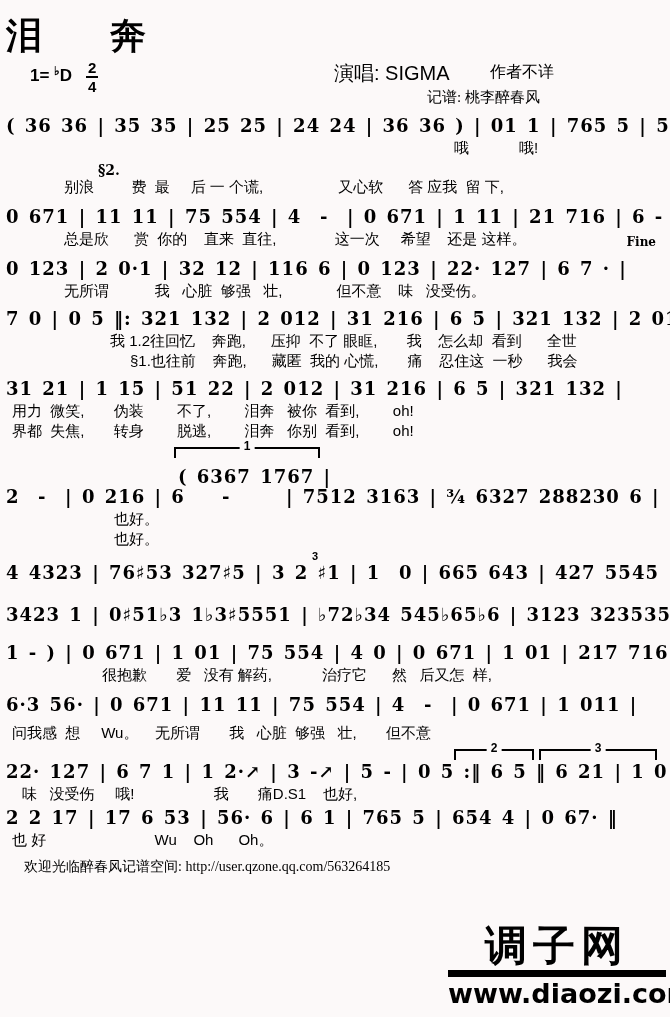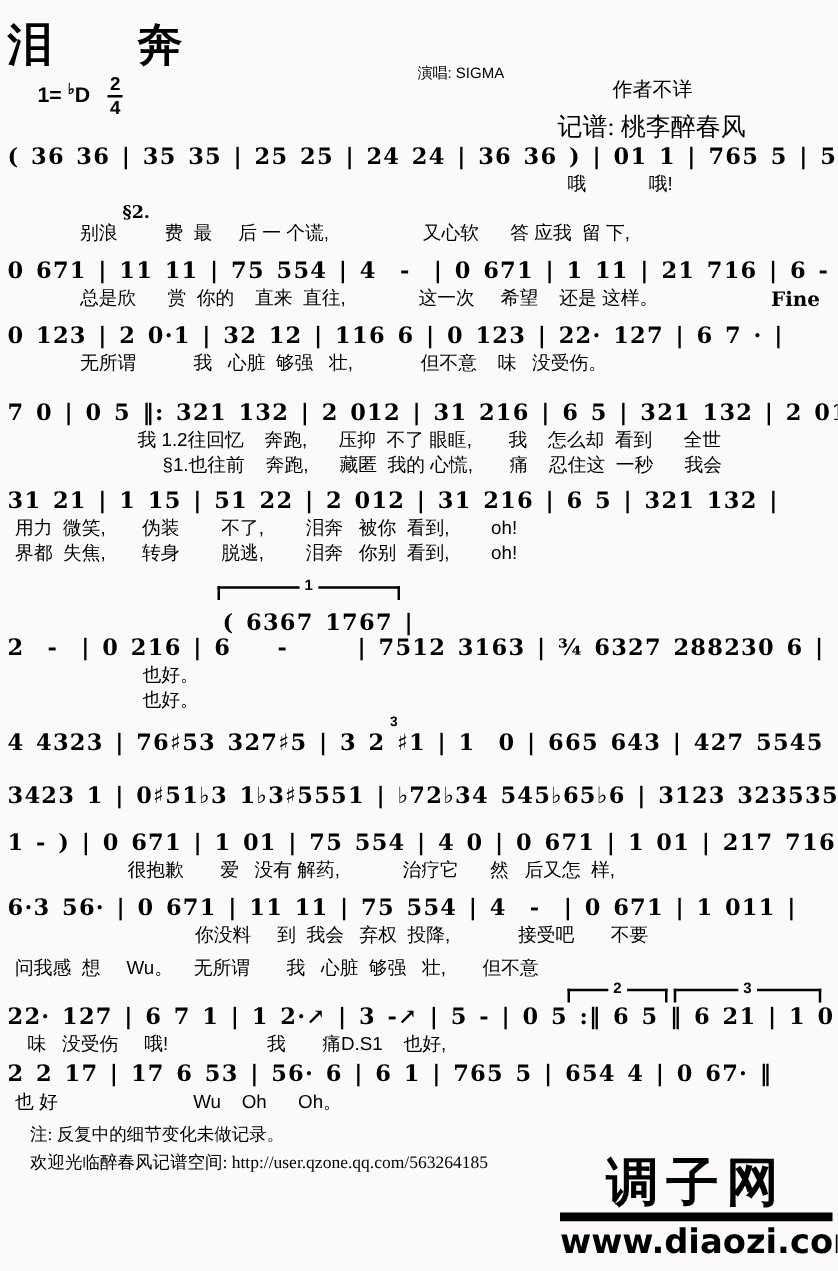--- a/index.html
+++ b/index.html
@@ -13,32 +13,32 @@
   .hdr{position:relative;height:110px;}
   .title{
     text-align:left;font-family:Liberation Mono, monospace;font-weight:bold;
     font-size:36px;letter-spacing:16px;padding-top:8px;white-space:pre;
   }
   .keysig{position:absolute;left:24px;top:56px;font-size:17px;font-weight:bold;white-space:nowrap;}
   .keysig .flat{vertical-align:super;font-size:12px;}
   .timesig{display:inline-block;vertical-align:middle;text-align:center;margin-left:14px;line-height:1;}
   .timesig .tnum{display:block;font-size:15px;font-weight:bold;border-bottom:2px solid #000;padding:0 2px 1px 2px;}
   .timesig .bnum{display:block;font-size:15px;font-weight:bold;padding-top:1px;}
-  .singer{position:absolute;left:328px;top:46px;font-size:12px;}
+  .singer{position:absolute;left:328px;top:56px;font-size:20px;}
   .author{position:absolute;left:484px;top:58px;font-size:16px;font-family:"Liberation Serif",serif;}
-  .transcriber{position:absolute;left:440px;top:84px;font-size:20px;font-family:"Liberation Serif",serif;}
+  .transcriber{position:absolute;left:421px;top:84px;font-size:15px;font-family:"Liberation Serif",serif;}
   
   .system{position:relative;}
   .notation{
     font-family:"DejaVu Serif",serif;font-weight:bold;font-size:18px;
     line-height:24px;letter-spacing:1px;word-spacing:2px;white-space:pre;
   }
   .lyrics{font-size:15px;line-height:20px;white-space:pre;}
   .segno{position:absolute;left:92px;top:-2px;font-weight:bold;font-size:14px;font-family:"DejaVu Serif",serif;}
-  .fine{position:absolute;right:8px;bottom:0;font-weight:bold;font-size:16px;font-family:"DejaVu Serif",serif;}
+  .fine{position:absolute;right:8px;bottom:0;font-weight:bold;font-size:12px;font-family:"DejaVu Serif",serif;}
   .triplet{position:absolute;left:306px;top:-5px;font-weight:bold;font-size:11px;}
   .volta{position:absolute;border-top:2px solid #000;border-left:2px solid #000;border-right:2px solid #000;height:9px;}
   .volta .vlabel{
     position:absolute;top:-9px;left:50%;transform:translateX(-50%);
     background:#fcf9f9;padding:0 4px;font-weight:bold;font-size:12px;line-height:12px;
   }
   
   .footnotes{margin-top:6px;padding-left:18px;font-family:"Liberation Serif",serif;font-size:14px;line-height:22px;}
   .logo{position:absolute;right:4px;bottom:8px;width:218px;text-align:center;}
   .logo-name{font-size:42px;font-weight:bold;letter-spacing:6px;line-height:46px;font-family:"DejaVu Sans",sans-serif;}
@@ -67,32 +67,32 @@
     <span class="segno">§2.</span>
     <div class="lyrics" style="padding-left:58px">别浪         费  最     后 一 个谎,                  又心软      答 应我  留 下,</div>
   </div>
 
   <div class="system" style="margin-bottom:8px">
     <div class="notation">0 671 | 11 11 | 75 554 | 4  -  | 0 671 | 1 11 | 21 716 | 6 - |</div>
     <div class="lyrics" style="padding-left:58px">总是欣      赏  你的    直来  直往,              这一次     希望    还是 这样。</div>
     <span class="fine">Fine</span>
   </div>
 
-  <div class="system" style="margin-bottom:18px">
+  <div class="system" style="margin-bottom:6px">
     <div class="notation">0 123 | 2 0·1 | 32 12 | 116 6 | 0 123 | 22· 127 | 6 7 · |</div>
     <div class="lyrics" style="padding-left:58px">无所谓           我   心脏  够强   壮,             但不意    味   没受伤。</div>
   </div>
 
   <div class="system" style="margin-bottom:6px">
     <div class="notation">7 0 | 0 5 ‖: 321 132 | 2 012 | 31 216 | 6 5 | 321 132 | 2 012 |</div>
     <div class="lyrics" style="padding-left:104px">我 1.2往回忆    奔跑,      压抑  不了 眼眶,       我    怎么却  看到      全世</div>
     <div class="lyrics" style="padding-left:124px">§1.也往前    奔跑,      藏匿  我的 心慌,       痛    忍住这  一秒      我会</div>
   </div>
 
-  <div class="system" style="margin-bottom:12px">
+  <div class="system" style="margin-bottom:2px">
     <div class="notation">31 21 | 1 15 | 51 22 | 2 012 | 31 216 | 6 5 | 321 132 |</div>
     <div class="lyrics" style="padding-left:6px">用力  微笑,       伪装        不了,        泪奔   被你  看到,        oh!</div>
     <div class="lyrics" style="padding-left:6px">界都  失焦,       转身        脱逃,        泪奔   你别  看到,        oh!</div>
   </div>
 
   <div class="system" style="margin-bottom:2px;height:40px">
     <div class="volta" style="left:168px;width:142px;top:4px">
       <span class="vlabel">1</span>
     </div>
     <div class="notation" style="position:absolute;left:172px;top:22px">( 6367 1767 |</div>
@@ -113,21 +113,20 @@
     <div class="notation">3423 1 | 0♯51♭3 1♭3♯5551 | ♭72♭34 545♭65♭6 | 3123 323535 |</div>
   </div>
 
   <div class="system" style="margin-bottom:8px">
     <div class="notation">1 - ) | 0 671 | 1 01 | 75 554 | 4 0 | 0 671 | 1 01 | 217 716 |</div>
     <div class="lyrics" style="padding-left:96px">很抱歉       爱   没有 解药,            治疗它      然   后又怎  样,</div>
   </div>
 
   <div class="system" style="margin-bottom:6px">
     <div class="notation">6·3 56· | 0 671 | 11 11 | 75 554 | 4  -  | 0 671 | 1 011 |</div>
-    <div class="lyrics" style="padding-left:150px">你没料     到  我会   弃权  投降,             接受吧       不要</div>
   </div>
 
   <div class="system" style="margin-bottom:4px">
     <div class="lyrics" style="padding-left:6px">问我感  想     Wu。    无所谓       我   心脏  够强   壮,       但不意</div>
   </div>
 
   <div class="system" style="margin-bottom:2px;padding-top:13px">
     <div class="volta" style="left:448px;width:76px;top:2px">
       <span class="vlabel">2</span>
     </div>
@@ -137,21 +136,20 @@
     <div class="notation">22· 127 | 6 7 1 | 1 2·↗ | 3 -↗ | 5 - | 0 5 :‖ 6 5 ‖ 6 21 | 1 0 |</div>
     <div class="lyrics" style="padding-left:16px">味   没受伤     哦!                   我       痛D.S1    也好,</div>
   </div>
 
   <div class="system">
     <div class="notation">2 2 17 | 17 6 53 | 56· 6 | 6 1 | 765 5 | 654 4 | 0 67· ‖</div>
     <div class="lyrics" style="padding-left:6px">也 好                          Wu    Oh      Oh。</div>
   </div>
 
   <div class="footnotes">
-    <div>注: 反复中的细节变化未做记录。</div>
     <div>欢迎光临醉春风记谱空间: http://user.qzone.qq.com/563264185</div>
   </div>
 
 </div>
 
 <div class="logo">
   <div class="logo-name">调子网</div>
   <div class="logo-bar"></div>
   <div class="logo-url">www.diaozi.com</div>
 </div>

